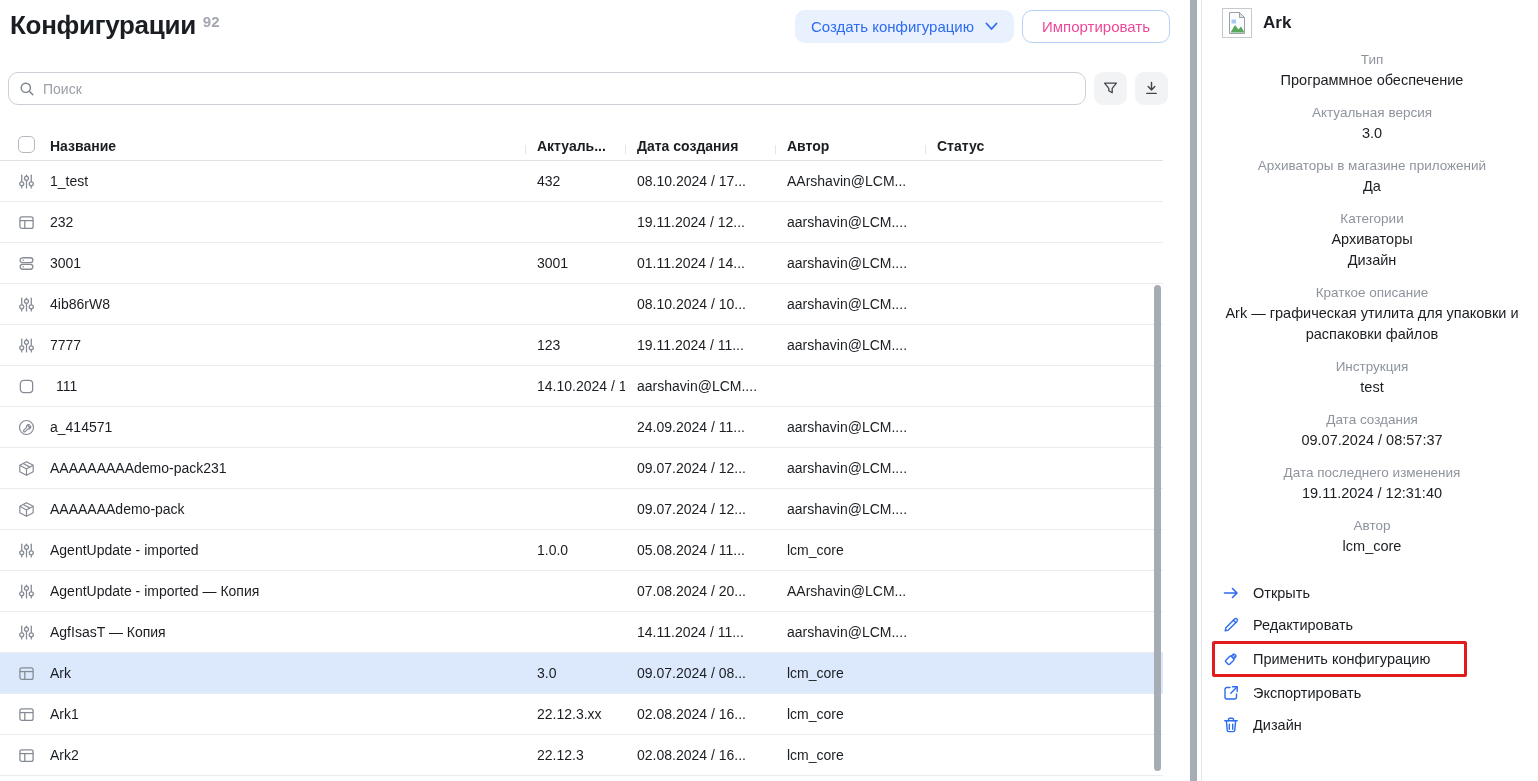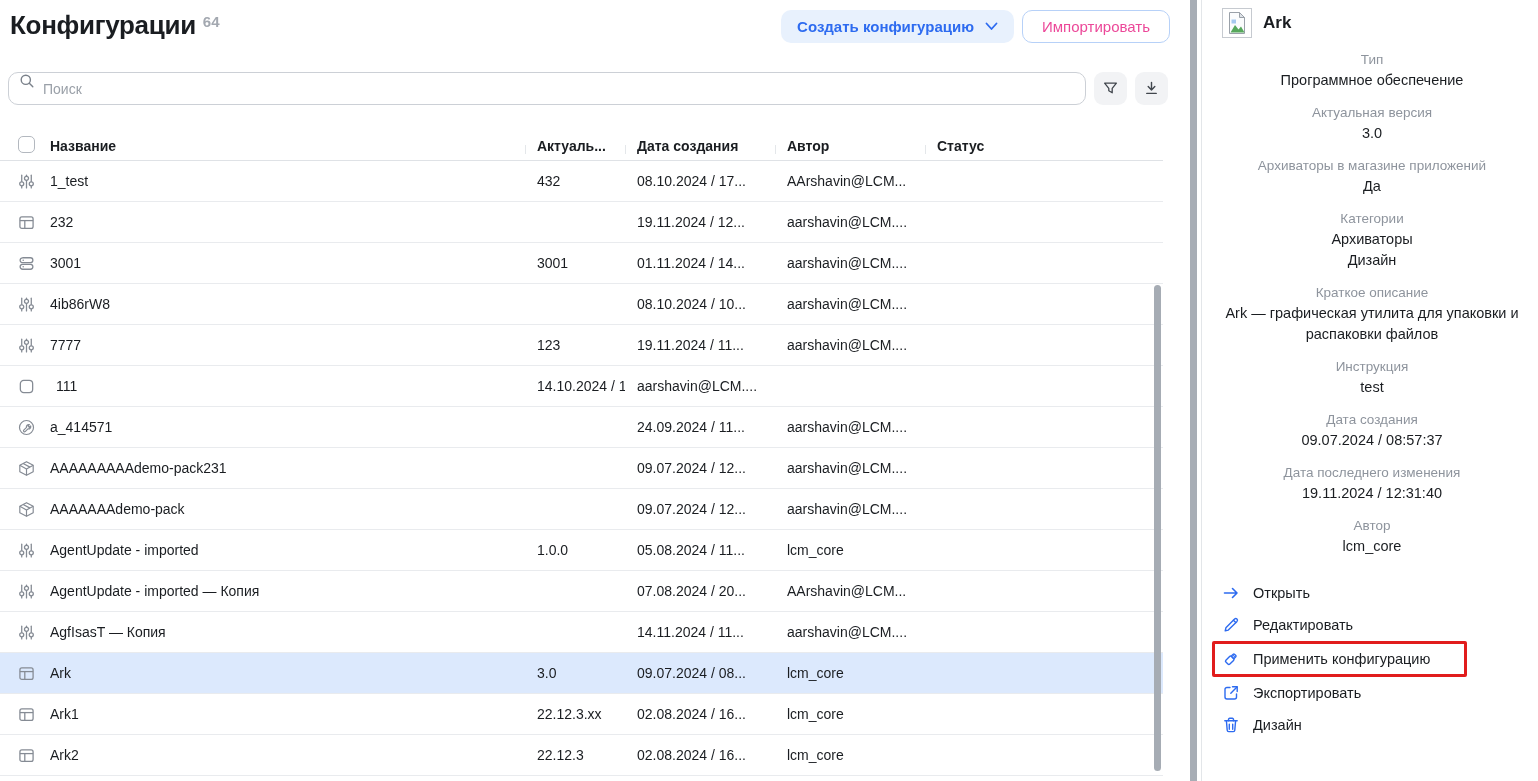--- a/index.html
+++ b/index.html
@@ -16,26 +16,26 @@
   main { width: 1170px; flex: none; position: relative; }
   .flex-gap { flex: 1; }
 
   .page-header { display: flex; justify-content: space-between; align-items: flex-start; padding: 10px 0 0 10px; }
   .title-wrap h1 { display: inline; font-size: 26px; font-weight: 700; letter-spacing: -0.3px; }
   .count { color: #a3a8b0; font-weight: 700; font-size: 15px; margin-left: 7px; position: relative; top: -7px; }
 
   .header-buttons { display: flex; gap: 8px; }
   .btn { height: 33px; border-radius: 10px; font-family: inherit; font-size: 15px; font-weight: 500;
          display: inline-flex; align-items: center; cursor: pointer; }
-  .btn.tonal { background: #e8f1fd; color: #2d6bf0; border: none; padding: 0 16px; gap: 11px; font-weight: bold; }
+  .btn.tonal { background: #e8f1fd; color: #2d6bf0; border: none; padding: 0 16px; gap: 11px; }
   .btn.outline { background: #fff; color: #ec4899; border: 1.5px solid #b7d1f8; padding: 0 19px; }
 
   .search-row { display: flex; gap: 8px; margin: 29px 2px 0 8px; align-items: center; }
   .search-box { flex: 1; height: 33px; border: 1px solid #ccd0d6; border-radius: 10px;
-                display: flex; padding: 0 10px; gap: 8px; background: #fff; }
+                display: flex; align-items: center; padding: 0 10px; gap: 8px; background: #fff; }
   .search-box input { border: none; outline: none; flex: 1; font-family: inherit; font-size: 14px; color: #1a1d21; background: transparent; }
   .search-box input::placeholder { color: #9aa0a8; }
   .icon-btn { width: 33px; height: 33px; flex: none; border: none; border-radius: 9px; background: #f2f3f5;
               display: flex; align-items: center; justify-content: center; cursor: pointer; }
 
   
   .table { margin-top: 26px; position: relative; width: 1163px; }
   .thead, .trow { display: grid; grid-template-columns: 44px 481px 100px 150px 150px 150px 88px; align-items: center; }
   .thead { height: 30px; border-bottom: 1px solid #dfe2e6; font-weight: 700; }
   .hcell { position: relative; padding-left: 12px; font-size: 14px; white-space: nowrap; overflow: hidden; }
@@ -76,21 +76,21 @@
                         padding: 0 34px 0 7px; margin-left: -10px; text-align: center; }
 </style>
 </head>
 <body>
 
 <div class="app">
   <main>
 
     <div class="page-header">
       <div class="title-wrap">
-        <h1>Конфигурации</h1><span class="count">64</span>
+        <h1>Конфигурации</h1><span class="count">92</span>
       </div>
       <div class="header-buttons">
         <button class="btn tonal">
           <span>Создать конфигурацию</span>
           <span style="display:inline-flex">
             <svg width="13" height="9" viewBox="0 0 13 9" fill="none" stroke="#2d6bf0" stroke-width="1.8" stroke-linecap="round" stroke-linejoin="round">
                 <path d="M1.5 1.5 6.5 7l5-5.5"></path>
               </svg>
           </span>
         </button>

